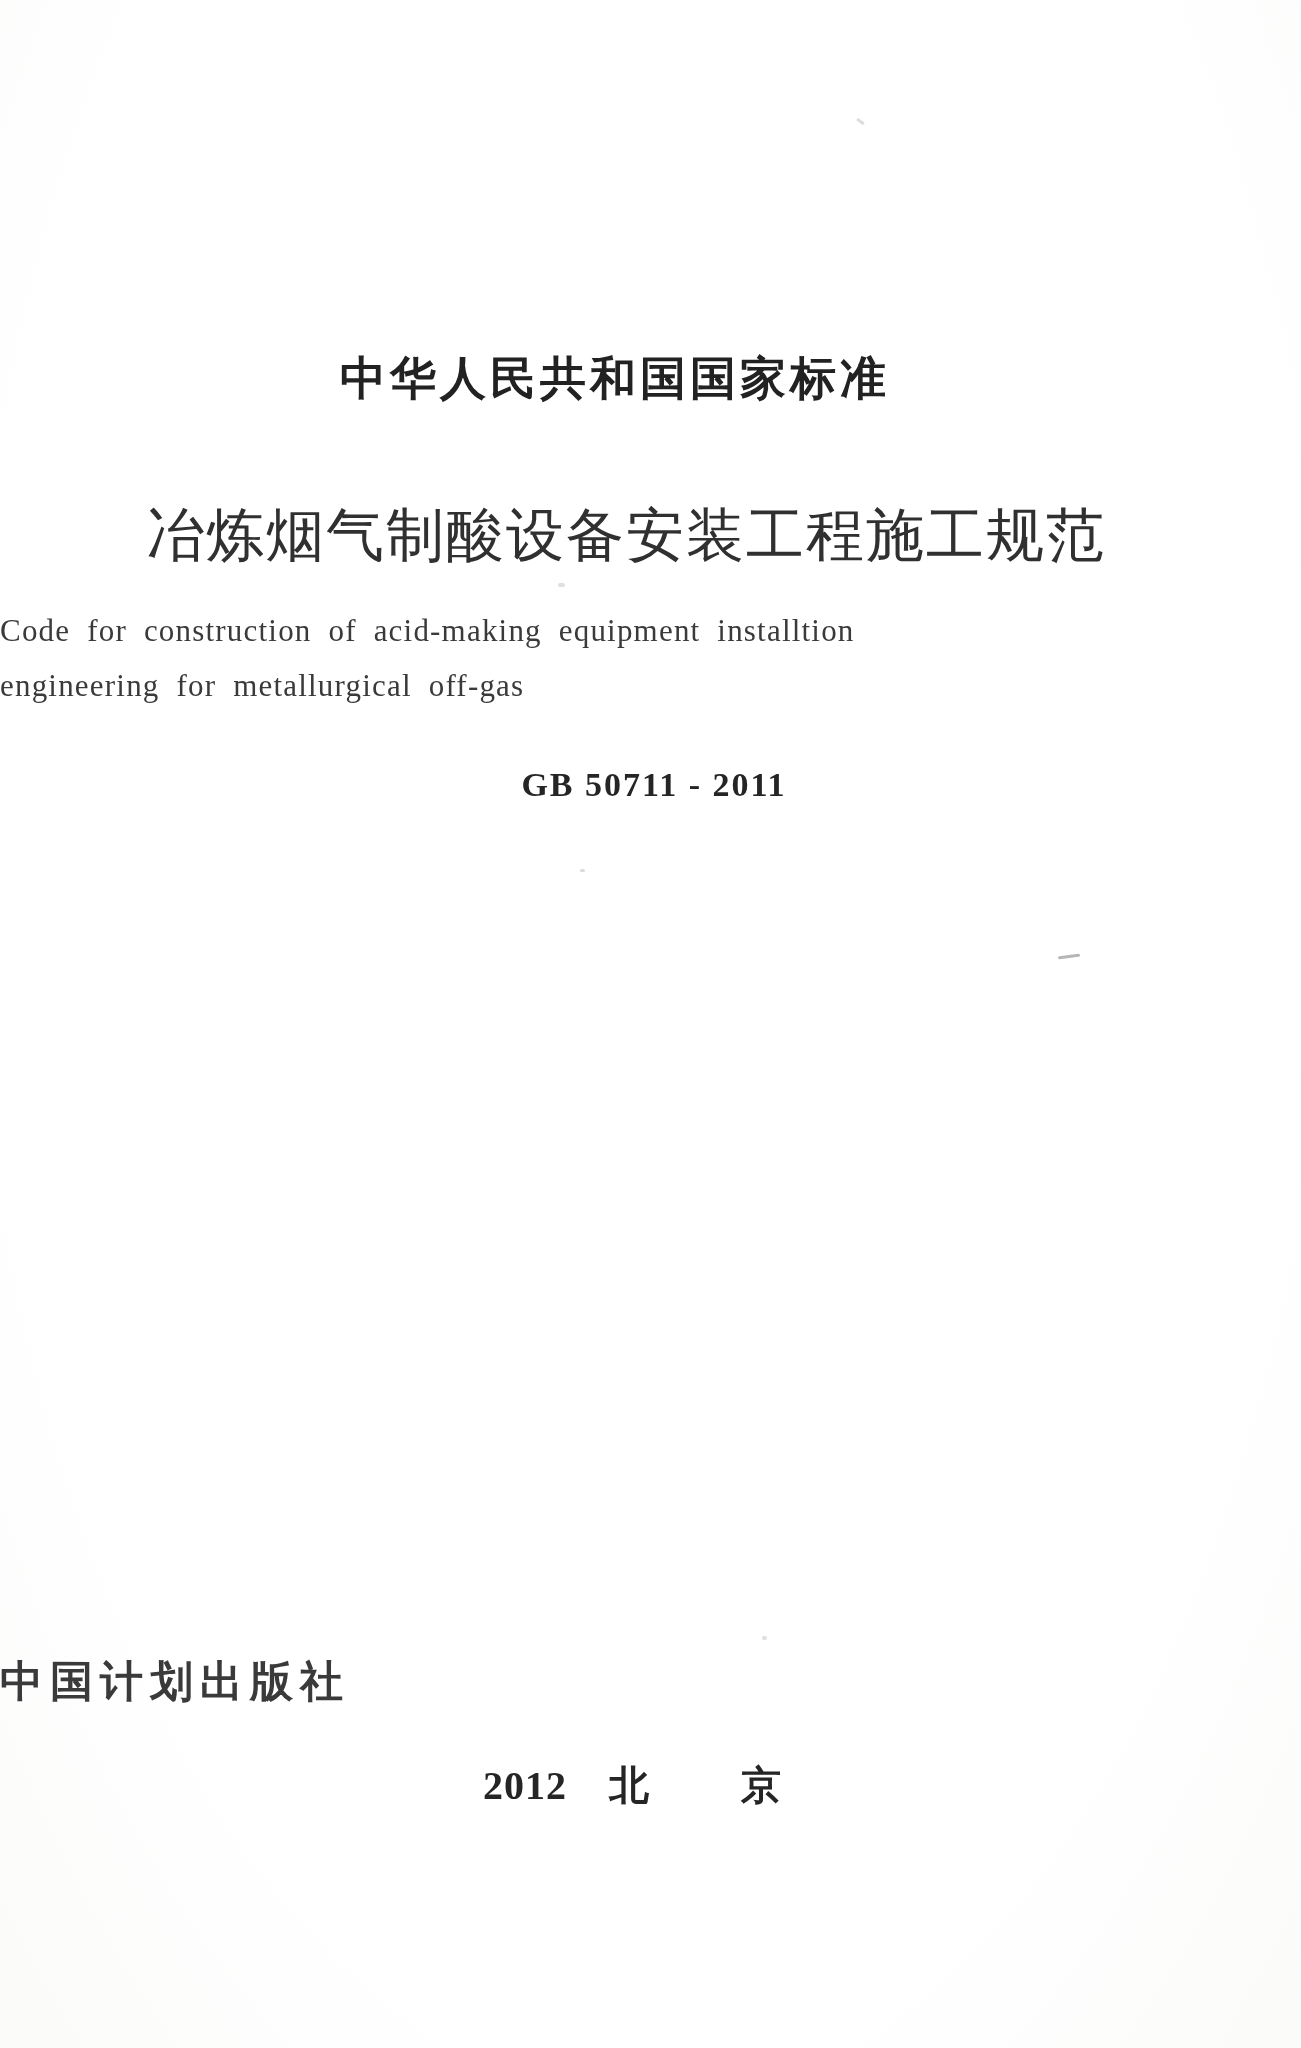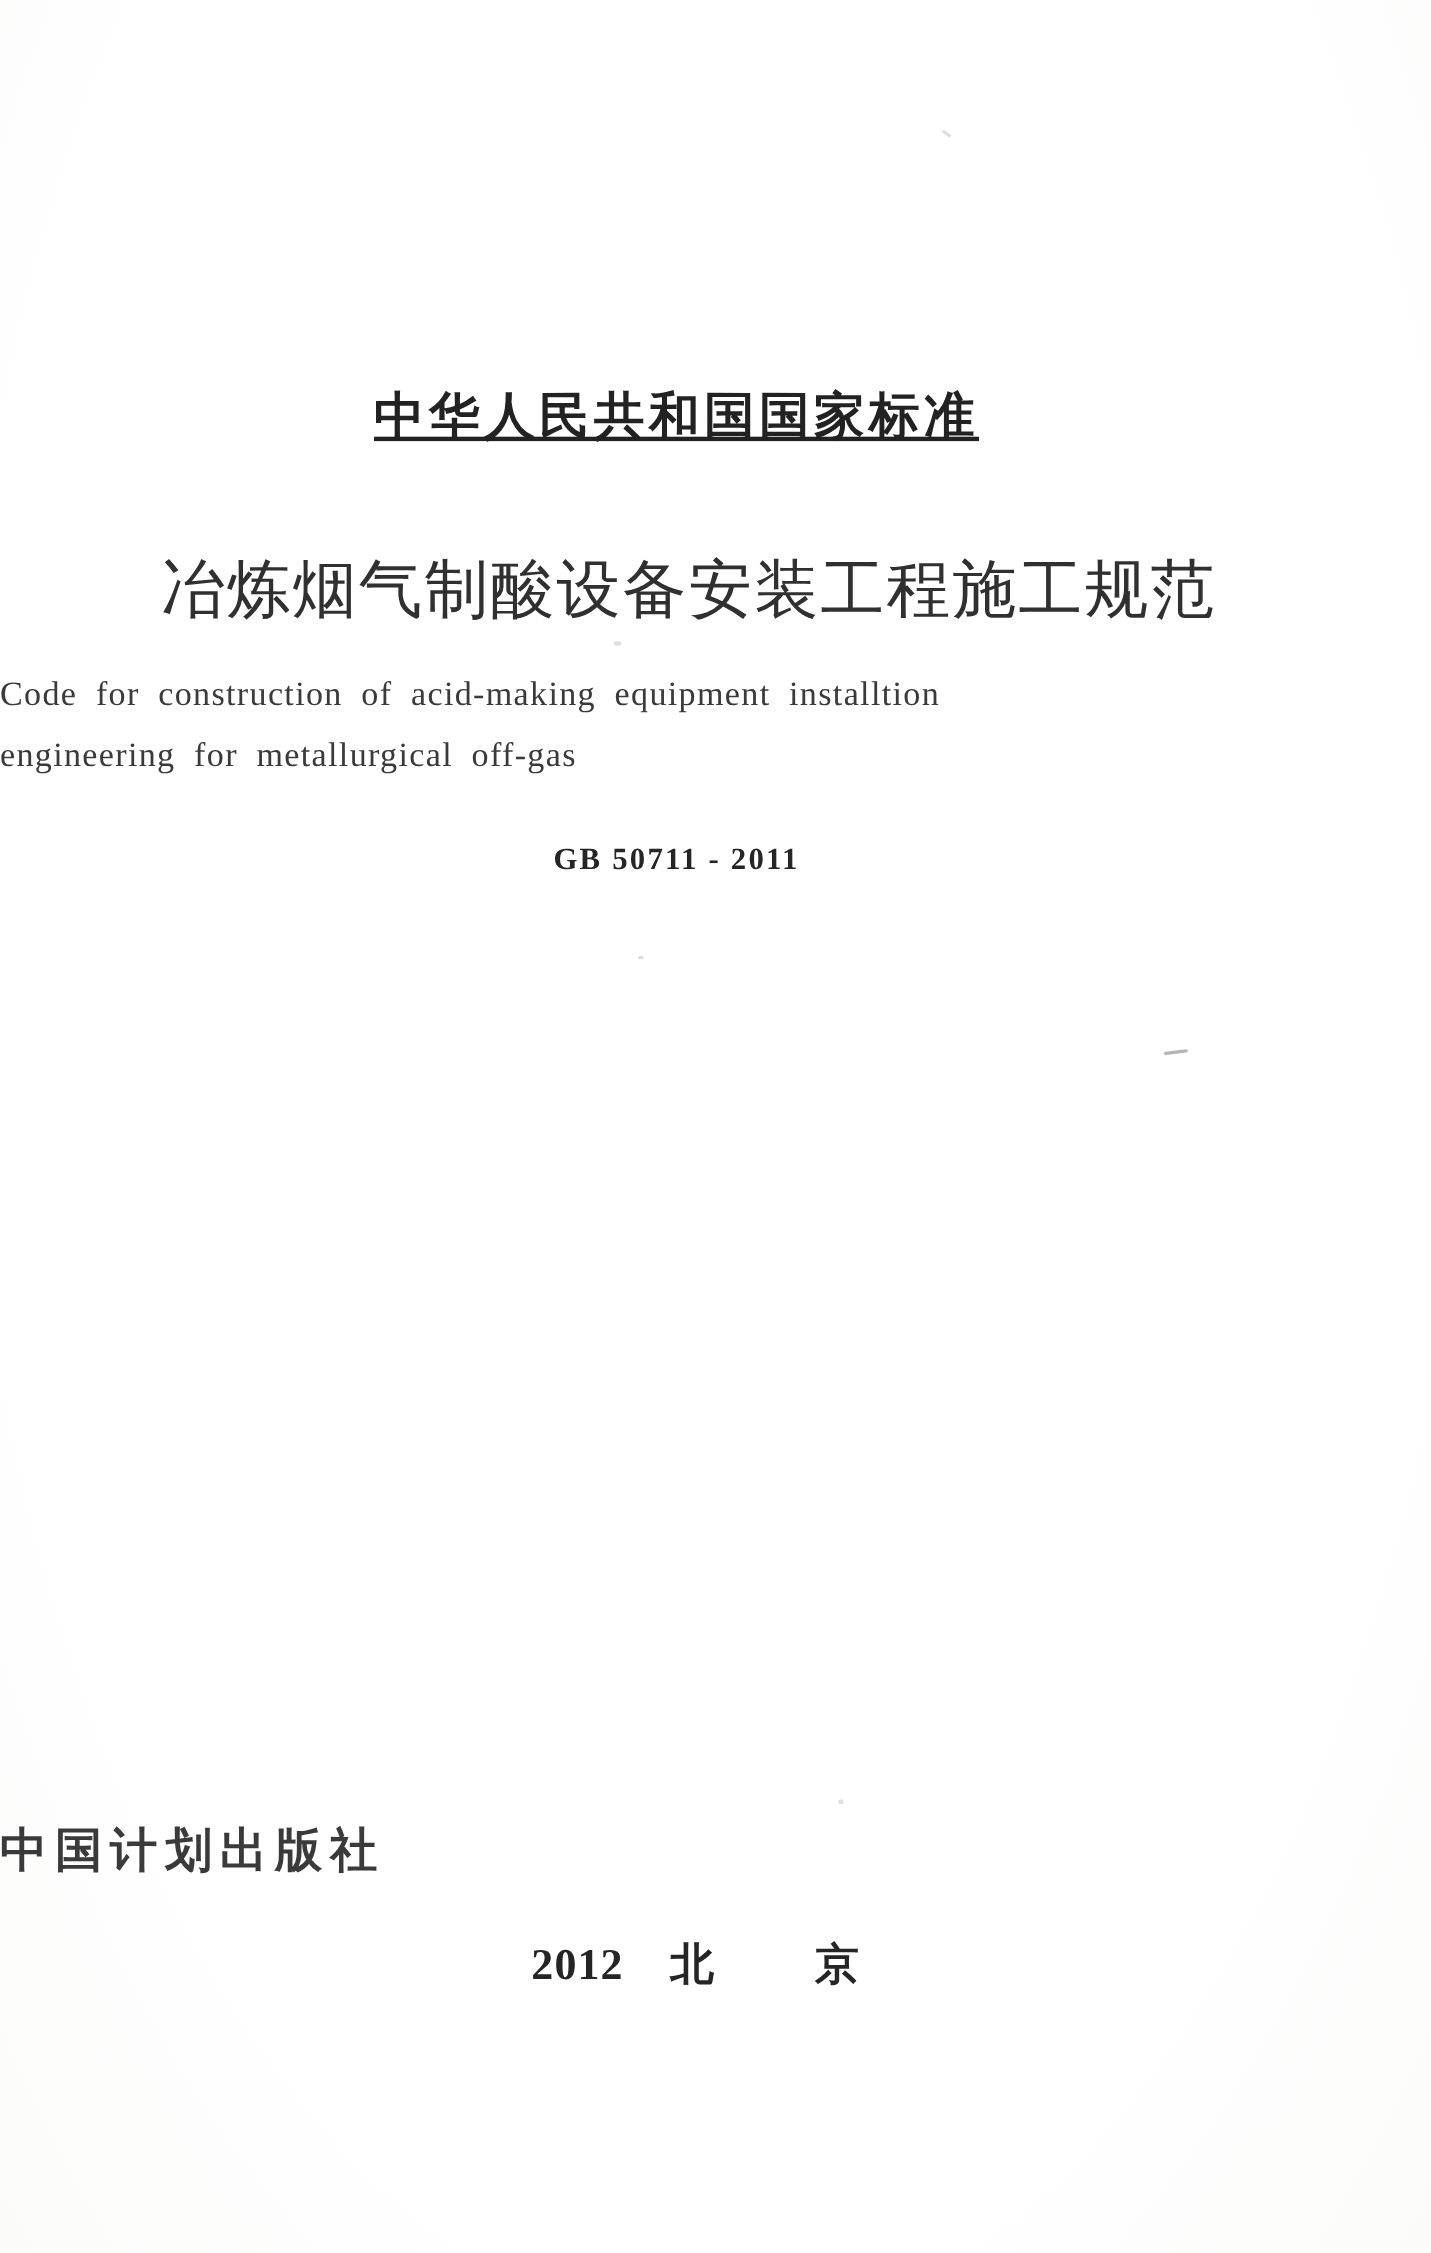--- a/index.html
+++ b/index.html
@@ -27,21 +27,20 @@
   .std-label {
     position: absolute;
     top: 348px;
     width: 100%;
     text-align: center;
     font-family: "Liberation Sans", sans-serif;
     font-weight: 700;
     font-size: 46px;
     letter-spacing: 4px;
     color: #222222;
-    text-decoration: underline;
   }
   .title-zh {
     position: absolute;
     top: 486px;
     width: 100%;
     margin: 11px;
     text-align: center;
     font-family: "Liberation Serif", serif;
     font-weight: 400;
     font-size: 58px;
@@ -59,23 +58,24 @@
   }
   .title-en.line1 { top: 613px; }
   .title-en.line2 { top: 668px; }
   .std-code {
     position: absolute;
     top: 766px;
     width: 100%;
     text-align: center;
     font-family: "Liberation Serif", serif;
     font-weight: 700;
-    font-size: 28px;
+    font-size: 34px;
     letter-spacing: 2px;
     color: #252525;
+    margin-left: 39px;
   }
   .info {
     position: absolute;
     top: 868px;
     left: 227px;
   }
   .info-row {
     white-space: nowrap;
     line-height: 36px;
     margin-bottom: 22px;

